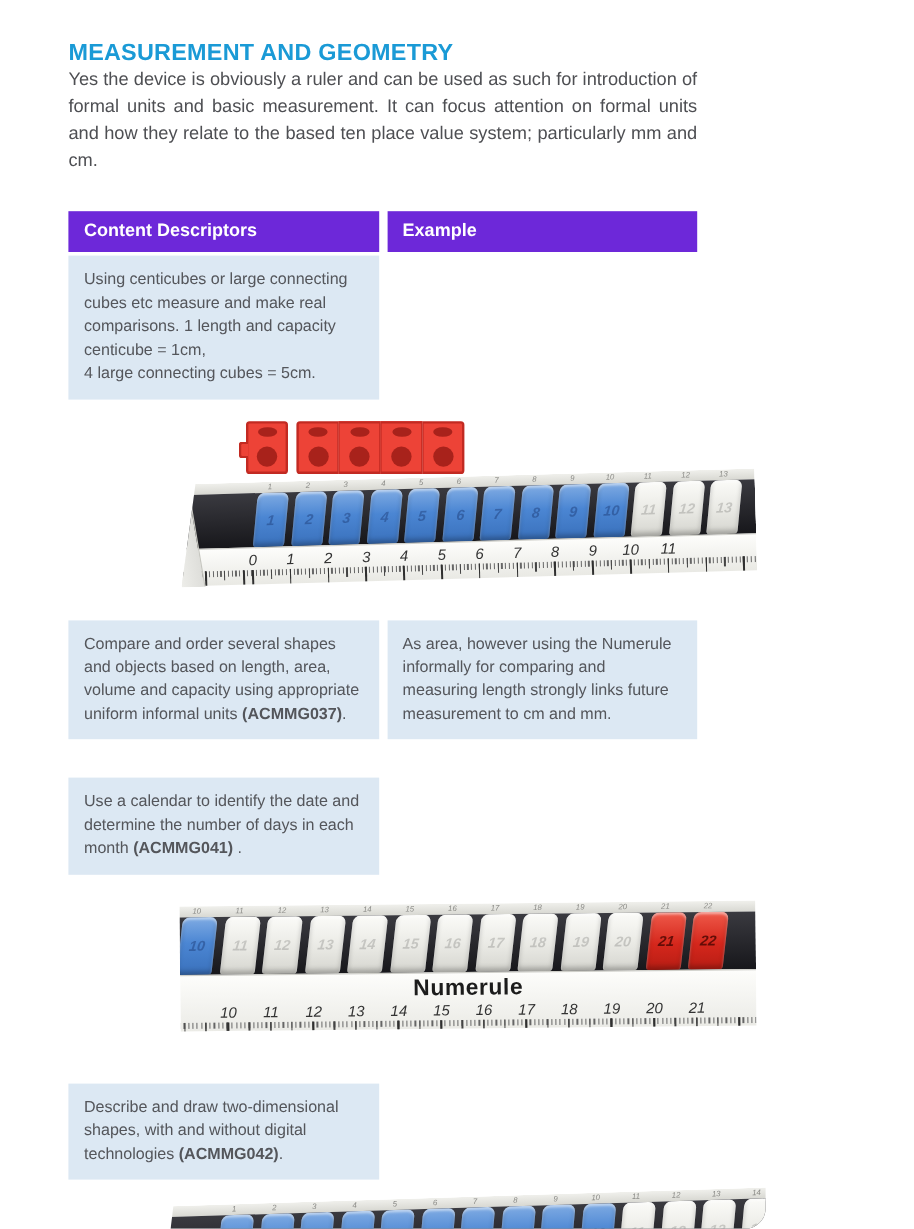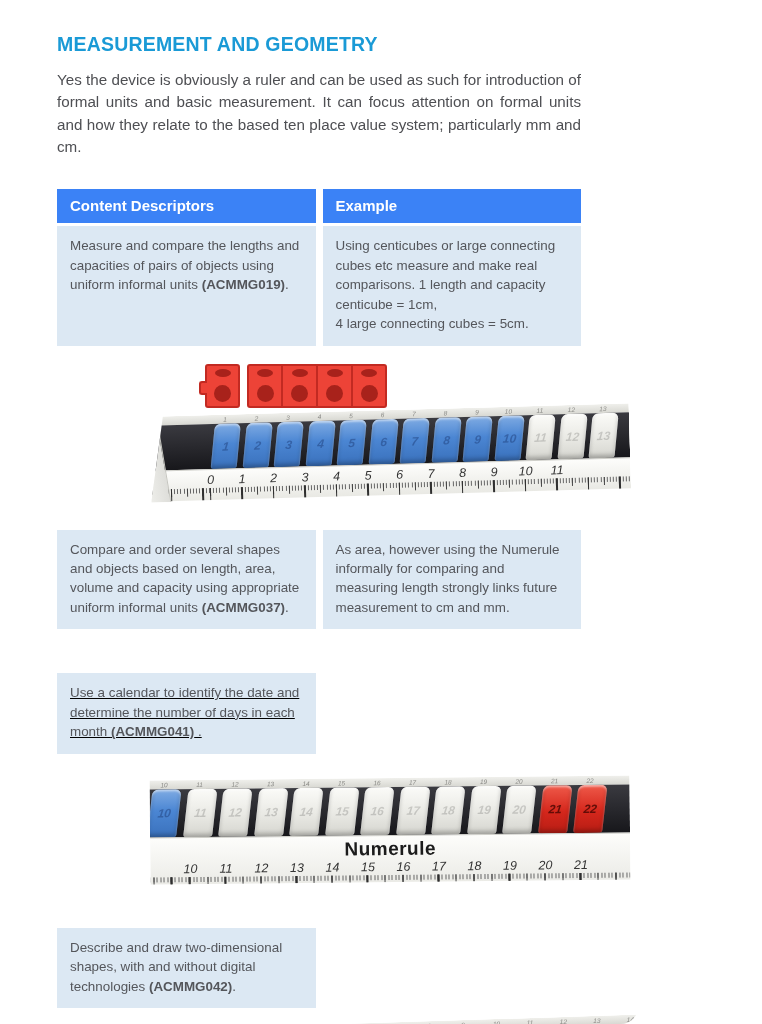--- a/index.html
+++ b/index.html
@@ -6,38 +6,38 @@
   html,body { background:#ffffff; }
   body { font-family:"Liberation Sans", sans-serif; }
   .page {
     position:relative; width:638px; height:1024px; background:#fff;
     overflow:hidden; padding:33px 57px 0 57px;border-radius:17px;
   }
   .page-title {
     color:#1A9AD6; font-size:19.5px; font-weight:bold; letter-spacing:.2px;
   }
   .intro {
-    margin-top:13px; font-size:15.2px; line-height:1.47; color:#4E4F53;
+    font-size:15.2px; line-height:1.47; color:#4E4F53;
     text-align:justify;
   }
   
   .tbl { margin-top:31px; }
   .tbl-grid { display:grid; grid-template-columns:1fr 1fr; column-gap:7px; }
   .tbl-head .cell {
-    background:#3b82f6; color:#fff; font-weight:bold; font-size:15px;
+    background:#6d28d9; color:#fff; font-weight:bold; font-size:15px;
     padding:8px 13px 9px 13px;
   }
   .tbl-row { margin-top:3px; }
   .tbl-row .cell {
     background:#DCE8F3; color:#54565B; font-size:13.4px; line-height:1.45;
     padding:10px 13px 12px 13px; white-space:pre-line;
   }
   .cell .code { font-weight:bold; white-space:normal; }
   .cell .txt { white-space:normal; }
-  .mt34 { margin-top:44px;text-decoration:underline; }
+  .mt34 { margin-top:32px; }
   
   .img-block { position:relative; }
   .img1 { height:170px; margin:6px 0 8px 93px; width:480px; }
   .img2 { height:112px; margin:20px 0 0 93px; width:480px; }
   .img3 { height:120px; margin:6px 0 0 73px; width:560px; }
   
   .ruler {
     position:absolute; overflow:hidden;
     --unit:31.5px; --tabw:26px; --x0:60px; --tab0:63px; --tabh:45px;
   }
@@ -147,21 +147,20 @@
   <p class="intro">Yes the device is obviously a ruler and can be used as such for introduction of formal units and basic measurement. It can focus attention on formal units and how they relate to the based ten place value system; particularly mm and cm.</p>
 
   <div class="tbl">
 
     <div class="tbl-grid tbl-head">
       <div class="cell">Content Descriptors</div>
       <div class="cell">Example</div>
     </div>
 
     <div class="tbl-grid tbl-row">
-      <div class="cell"><span class="txt">Measure and compare the lengths and capacities of pairs of objects using uniform informal units </span><span class="code">(ACMMG019)</span><span class="txt">.</span></div>
       <div class="cell">Using centicubes or large connecting cubes etc measure and make real comparisons. 1 length and capacity centicube = 1cm,
 4 large connecting cubes = 5cm.</div>
     </div>
 
     <div class="img-block img1">
       <div class="cubes">
           <div class="cube cube-single">
             <div class="cube-nub"></div>
           </div>
           <div class="cube-bar">

